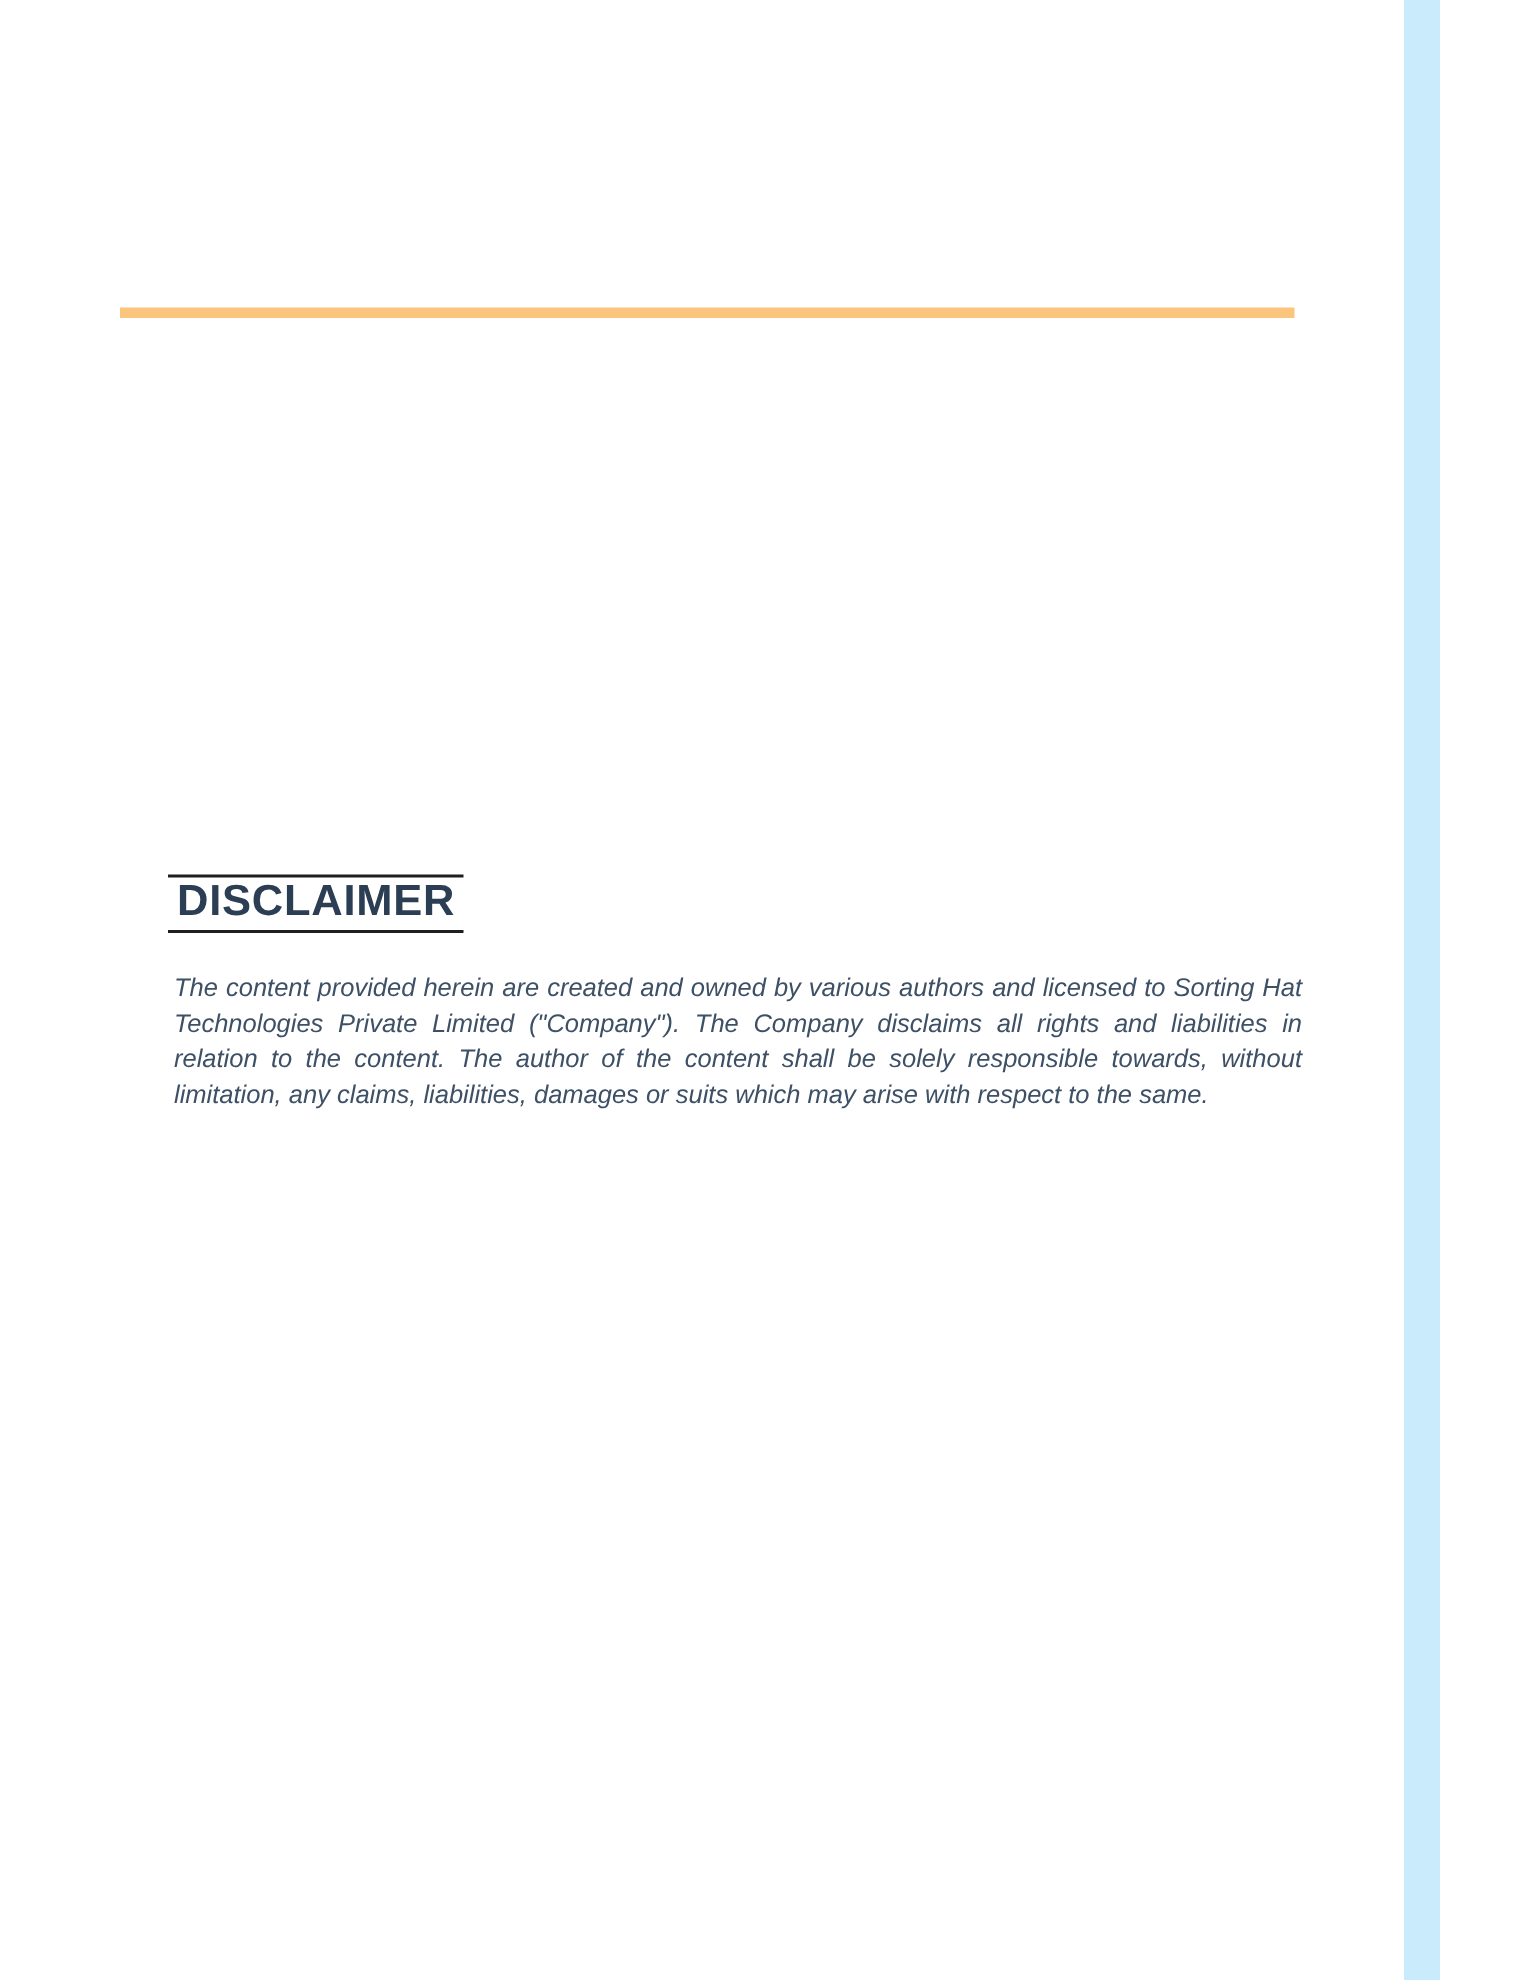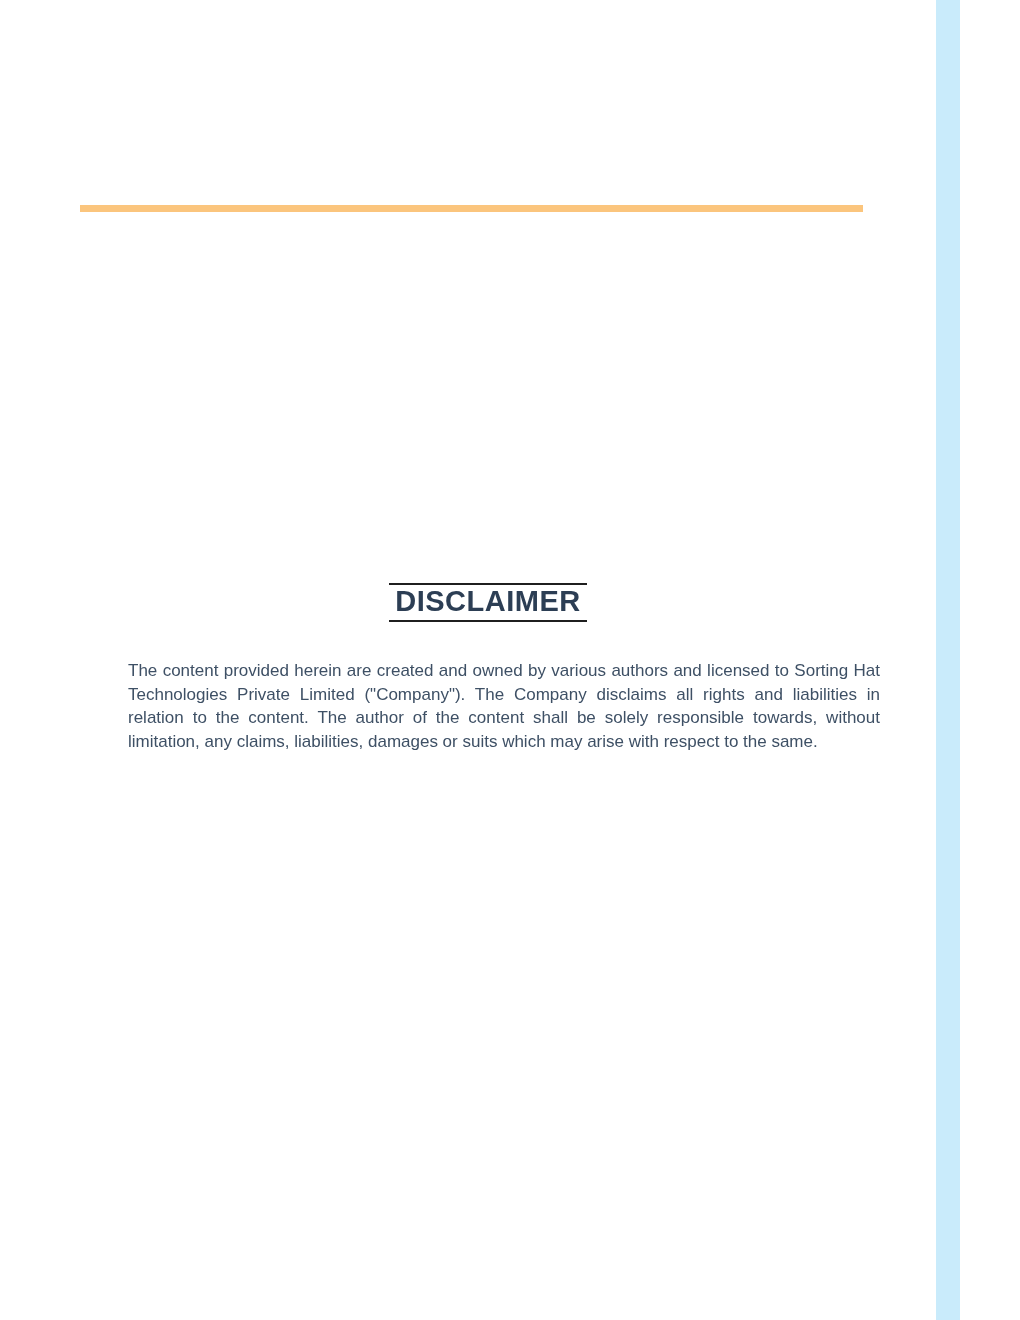--- a/index.html
+++ b/index.html
@@ -29,46 +29,47 @@
     top: 0;
     width: 24px;
     height: 1320px;
     background: var(--side-stripe, #c9ebfb);
   }
   .heading-wrap {
     position: absolute;
     left: 112px;
     top: 583px;
     width: 752px;
-    text-align: center;
+    text-align: left;
   }
   .heading {
     display: inline-block;
     margin: 0;
     padding: 2px 6px 4px 6px;
     border-top: 2px solid var(--rule, #1f1f1f);
     border-bottom: 2px solid var(--rule, #1f1f1f);
     font-size: 29px;
     line-height: 29px;
     font-weight: bold;
     letter-spacing: 0.5px;
     color: var(--heading-text, #2c3e54);
     font-family: "Liberation Sans", sans-serif;
   }
   .body-text {
     position: absolute;
     left: 112px;
     top: 643px;
     width: 752px;
-    margin: 16px;
+    margin: 4px;
     text-align: justify;
     font-size: 17px;
     line-height: 23.5px;
     color: var(--body-text, #3e5065);
     font-family: "Liberation Sans", sans-serif;
+    font-style: italic;
   }
 </style>
 </head>
 <body>
 
 <div class="page">
   <div class="accent-bar"></div>
   <div class="heading-wrap">
     <h1 class="heading">DISCLAIMER</h1>
   </div>

